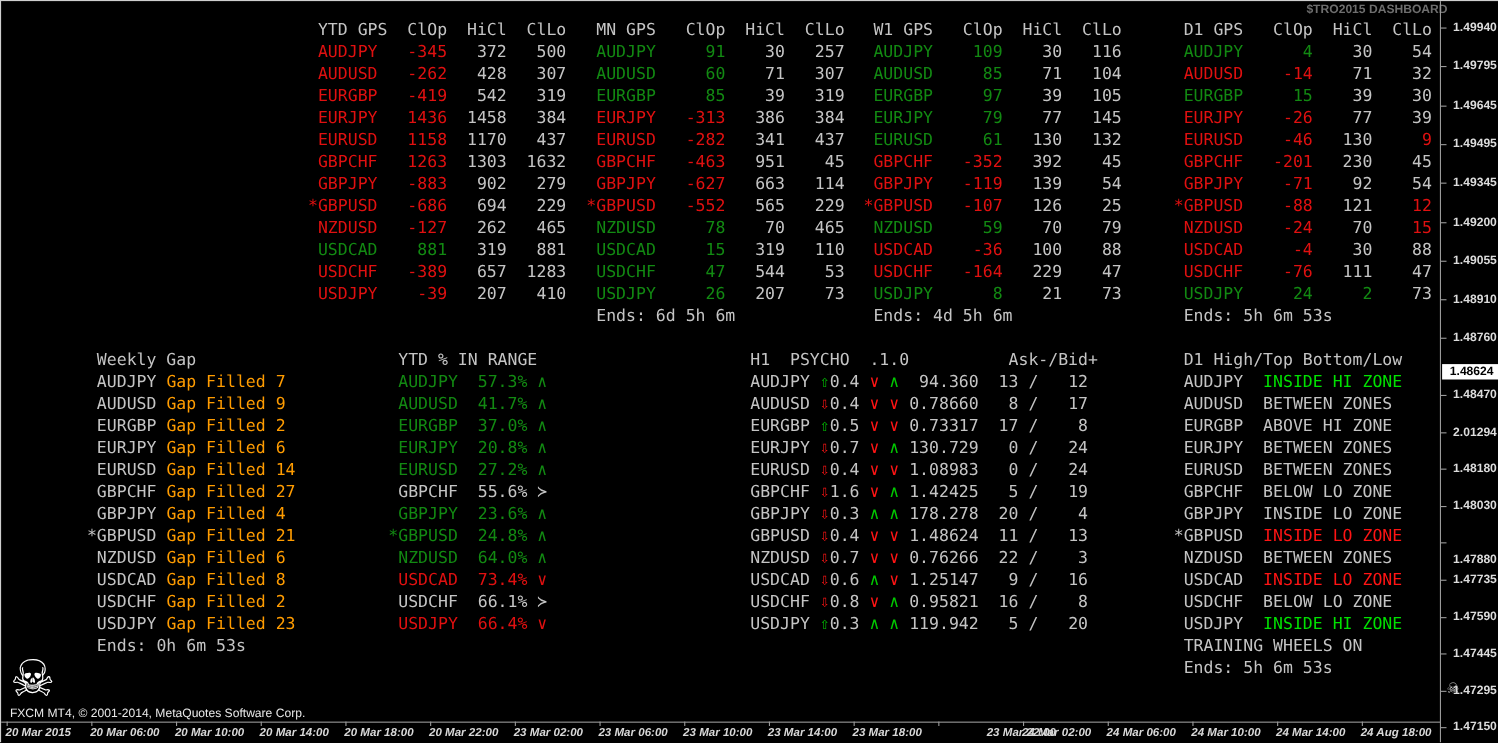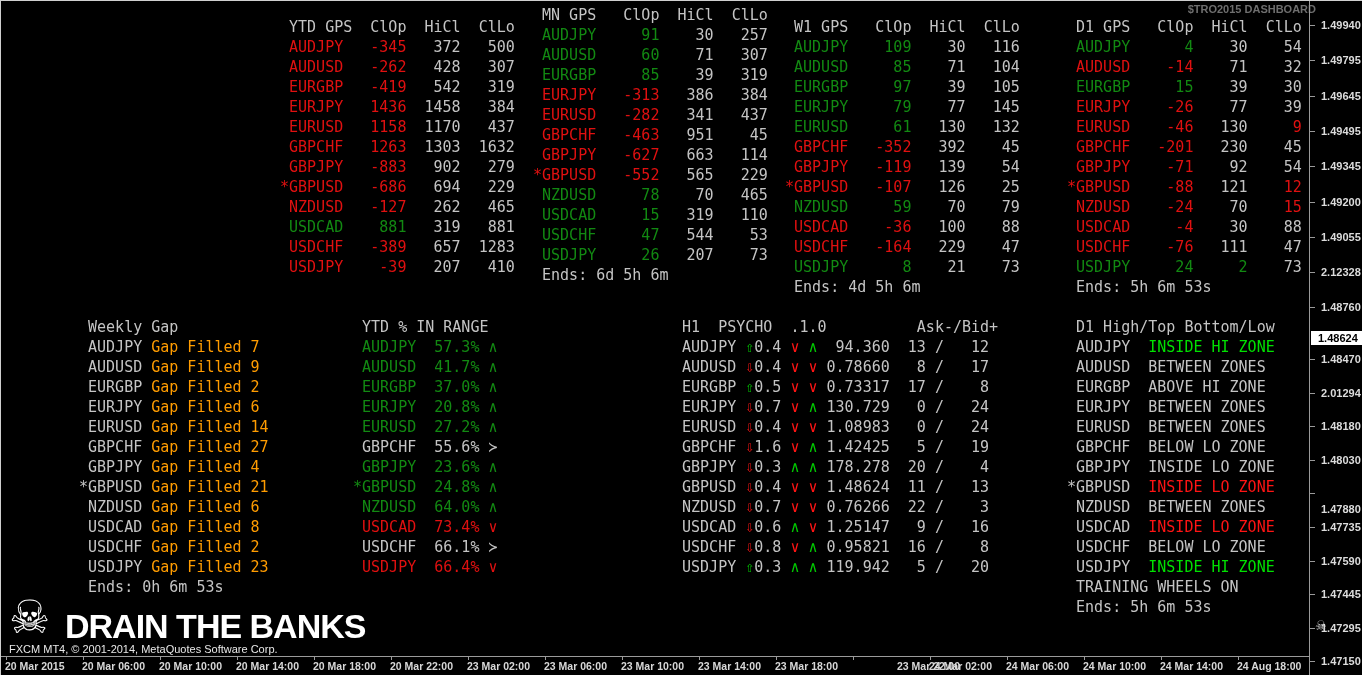--- a/index.html
+++ b/index.html
@@ -10,38 +10,38 @@
   .row{white-space:pre;}
   
   #info{position:absolute;left:6px;top:3px;color:#fff;font-size:12px;line-height:14px;}
   #info .title{font-size:12px;font-weight:bold;margin-bottom:4px;}
   #info .tri{font-size:9px;margin-right:4px;color:#d8d8d8;}
   
   #watermark{position:absolute;top:2px;right:46px;color:#6e6e6e;font-size:11px;font-weight:bold;}
   
   .sec{position:absolute;color:#c4c4c4;}
   #gps0{left:279px;top:16px;}
-  #gps1{left:532px;top:4px;}
+  #gps1{left:532px;top:16px;}
   #gps2{left:784px;top:16px;}
   #gps3{left:1066px;top:16px;}
   #weekly{left:78px;top:316px;}
   #ytdrange{left:352px;top:316px;}
   #psycho{left:672px;top:316px;}
   #zones{left:1066px;top:316px;}
   
   #vline{position:absolute;left:1308px;top:0;width:1px;height:675px;background:#9a9a9a;}
   #hline{position:absolute;left:0;top:655px;width:1309px;height:1px;background:#9a9a9a;}
   #pscale{position:absolute;left:1309px;top:0;width:53px;height:675px;}
   .plabel{position:absolute;left:11px;color:#dcdcdc;font-size:11px;font-weight:bold;white-space:nowrap;}
   .ptick{position:absolute;left:0;width:5px;height:1px;background:#9a9a9a;}
   #curprice{position:absolute;left:1px;width:51px;height:14px;background:#fff;color:#000;
             font-size:11px;font-weight:bold;text-align:left;padding-left:7px;box-sizing:border-box;line-height:14px;}
   
   #taxis{position:absolute;left:0;top:656px;width:1362px;height:19px;}
-  .tlabel{position:absolute;top:3px;color:#d8d8d8;font-size:10.5px;font-weight:bold;white-space:nowrap;}
+  .tlabel{position:absolute;top:3px;color:#d8d8d8;font-size:10.5px;font-weight:bold;white-space:nowrap;font-style:italic;}
   .ttick{position:absolute;top:-1px;width:1px;height:4px;background:#9a9a9a;}
   
   #skull-big{position:absolute;left:8px;top:592px;color:#fff;font-size:46px;line-height:50px;}
   #brand{position:absolute;left:64px;top:606px;color:#fff;font-size:34px;font-weight:900;
          letter-spacing:-1px;white-space:nowrap;}
   #copyright{position:absolute;left:8px;top:642px;color:#e8e8e8;font-size:11px;}
   #skull-small{position:absolute;left:1314px;top:617px;color:#cfcfcf;font-size:13px;}
 </style>
 </head>
 <body>
@@ -72,21 +72,21 @@
       <div class="plabel" style="top: 88.6px;">1.49645</div>
       <div class="ptick" style="top: 129.9px;"></div>
       <div class="plabel" style="top: 123.9px;">1.49495</div>
       <div class="ptick" style="top: 165.2px;"></div>
       <div class="plabel" style="top: 159.2px;">1.49345</div>
       <div class="ptick" style="top: 200.5px;"></div>
       <div class="plabel" style="top: 194.5px;">1.49200</div>
       <div class="ptick" style="top: 235.8px;"></div>
       <div class="plabel" style="top: 229.8px;">1.49055</div>
       <div class="ptick" style="top: 271.1px;"></div>
-      <div class="plabel" style="top: 265.1px;">2.12328</div>
+      <div class="plabel" style="top: 265.1px;">1.48910</div>
       <div class="ptick" style="top: 306.4px;"></div>
       <div class="plabel" style="top: 300.4px;">1.48760</div>
       <div id="curprice" style="top: 330px;">1.48624</div>
       <div class="ptick" style="top: 358px;"></div>
       <div class="plabel" style="top: 352px;">1.48470</div>
       <div class="ptick" style="top: 391.6px;"></div>
       <div class="plabel" style="top: 385.6px;">2.01294</div>
       <div class="ptick" style="top: 425.2px;"></div>
       <div class="plabel" style="top: 419.2px;">1.48180</div>
       <div class="ptick" style="top: 458.8px;"></div>
@@ -135,17 +135,16 @@
       <div class="tlabel" style="left: 1005px;">24 Mar 06:00</div>
       <div class="ttick" style="left: 1083px;"></div>
       <div class="tlabel" style="left: 1082px;">24 Mar 10:00</div>
       <div class="ttick" style="left: 1160px;"></div>
       <div class="tlabel" style="left: 1159px;">24 Mar 14:00</div>
       <div class="ttick" style="left: 1237px;"></div>
       <div class="tlabel" style="left: 1236px;">24 Aug 18:00</div>
     </div>
 
   <div id="skull-big">☠</div>
-  <div id="brand" class="sans">DRAIN THE BANKS</div>
   <div id="copyright" class="sans">FXCM MT4, © 2001-2014, MetaQuotes Software Corp.</div>
   <div id="skull-small">☠</div>
 
 </div>
 
 </body></html>

